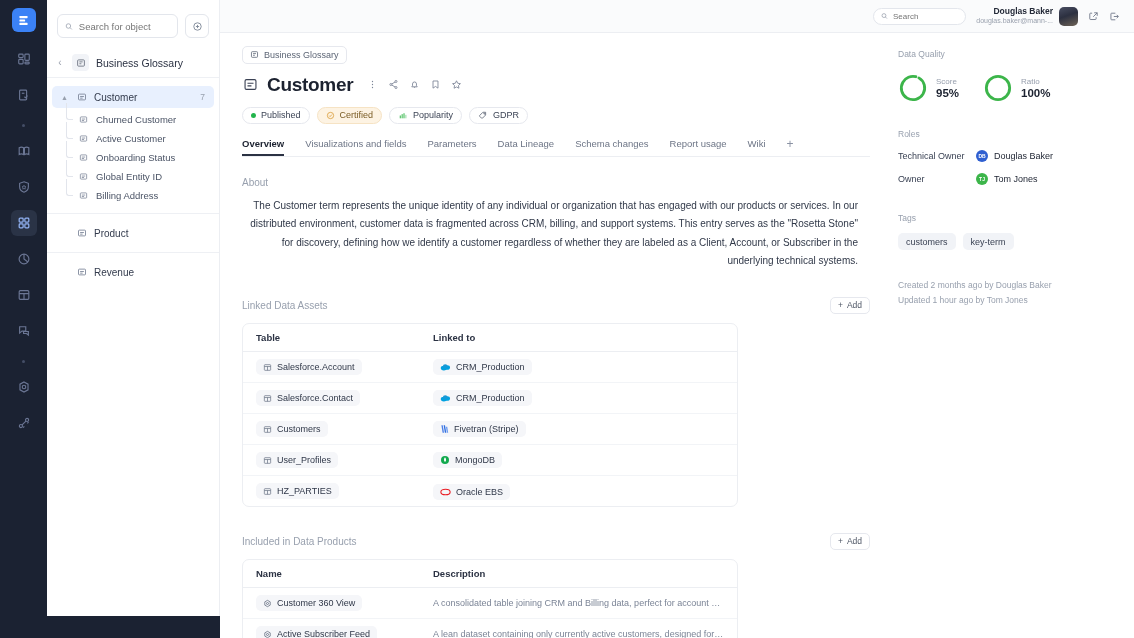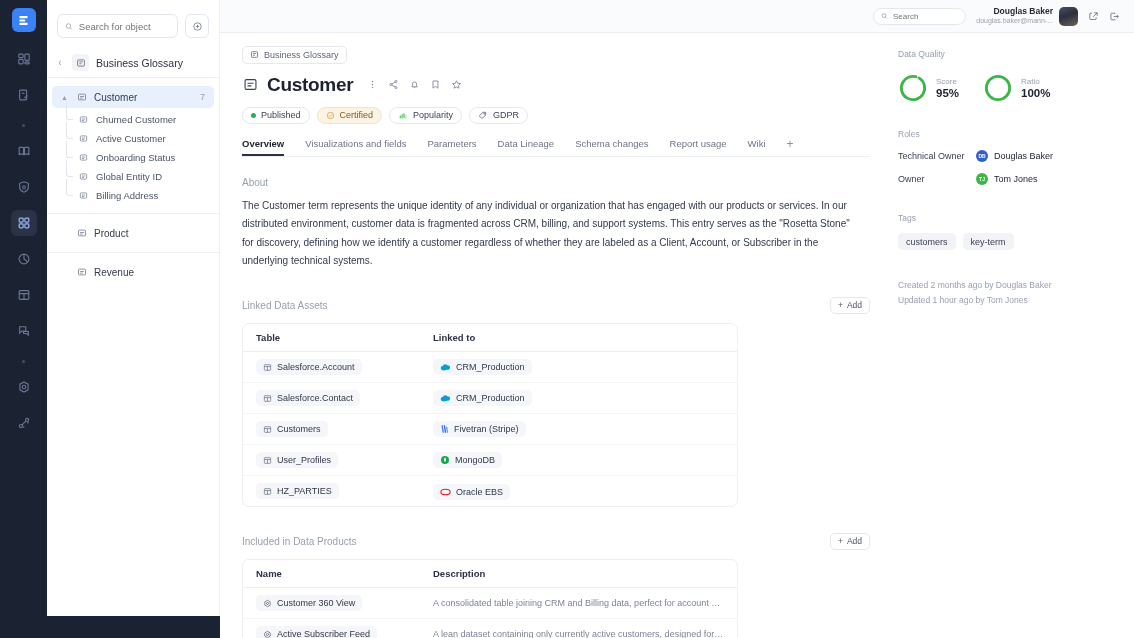--- a/index.html
+++ b/index.html
@@ -139,21 +139,21 @@
     display:flex;align-items:flex-end;gap:21px;margin-top:13px;
     border-bottom:1px solid #eceef2;
   }
   .tab { font-size:9.5px;color:#6d7586;padding-bottom:7px;white-space:nowrap; }
   .tab.active { color:#1c2230;font-weight:bold;border-bottom:2px solid #2b3243;padding-bottom:5px; }
   .tab-plus { font-size:12px;color:#8a92a3;padding-bottom:5px; }
 
   .sec-label { font-size:10px;color:#98a0ae;margin-top:20px; }
   .about-text {
     font-size:10px;color:#313949;line-height:1.85;margin-top:9px;
-    max-width:616px; text-align:left;
+    max-width:616px; text-align:right;
   }
 
   .sec-head { display:flex;align-items:center;justify-content:space-between;margin-top:26px; }
   .sec-head .sec-label { margin-top:0; }
   .add-btn {
     display:inline-flex;align-items:center;gap:4px;border:1px solid #e6e8ee;border-radius:5px;
     padding:2.5px 7px;font-size:8.5px;color:#4f5766;background:#fff;
   }
 
   .tbl { margin-top:9px; border:1px solid #eceef2; border-radius:7px; overflow:hidden; background:#fff; width:496px; }

